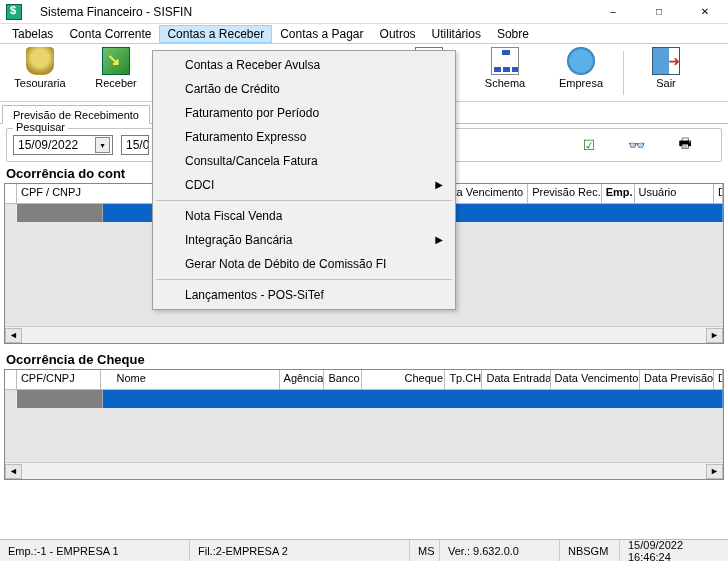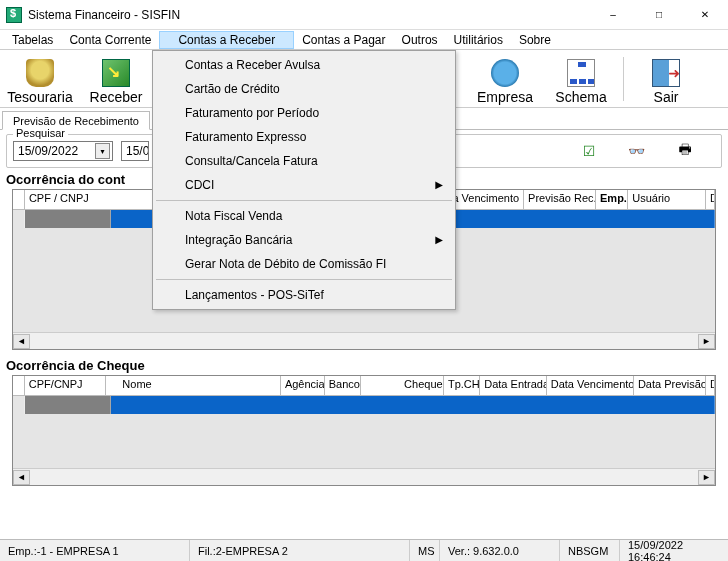--- a/index.html
+++ b/index.html
@@ -10,26 +10,27 @@
     background: #fff;
     color: #000;
     overflow: hidden;
     width: 728px;
     height: 561px;
     position: relative;
   }
 
   
   .titlebar {
-    height: 30px;
+    height: 24px;
     background: #fff;
     border-bottom: 1px solid #ddd;
     display: flex;
     align-items: center;
     padding: 0 0 0 6px;
+    gap: 12px;
   }
   .titlebar .app-icon { width: 16px; height: 16px; background:#2a7; border:1px solid #064; margin-right:6px; position:relative; }
   .titlebar .app-icon::after{content:"$"; position:absolute; left:3px; top:-1px; font-size:11px; color:#fff; font-weight:bold;}
   .titlebar .title { flex: 1; font-size: 12px; color:#000; }
   .win-controls { display:flex; height:100%; }
   .win-btn {
     width: 46px; height: 100%;
     display:flex; align-items:center; justify-content:center;
     font-family: "Segoe UI Symbol", sans-serif;
     font-size: 10px;
@@ -44,21 +45,21 @@
     border-bottom: 1px solid #ccc;
   }
   .menu-item {
     padding: 2px 8px;
     font-size: 12px;
     cursor: default;
   }
   .menu-item.active {
     background: #cce8ff;
     border: 1px solid #99d1ff;
-    padding: 1px 18px;
+    padding: 1px 7px;
   }
 
   
   .dropdown {
     position: absolute;
     left: 152px;
     top: 50px;
     width: 304px;
     background: #f0f0f0;
     border: 1px solid #a0a0a0;
@@ -85,23 +86,23 @@
     height: 58px;
     border-bottom: 1px solid #ccc;
     display: flex;
     align-items: center;
     padding: 2px 4px;
     gap: 4px;
   }
   .tool-btn {
     width: 72px; height: 54px;
     display:flex; flex-direction:column;
-    align-items:center; justify-content:flex-end;
+    align-items:center; justify-content:flex-start;
     border: 1px solid transparent;
-    font-size: 14px;
+    font-size: 11px;
     gap:2px;
   }
   .tool-btn .ico { width:28px; height:28px; }
   .tool-sep { width:1px; height:44px; background:#ccc; margin:0 2px; }
 
   
   .ico-bag{background: radial-gradient(circle at 50% 40%, #e8d46a 40%, #b38f2e 70%); border-radius:4px 4px 10px 10px;}
   .ico-receive{background: linear-gradient(135deg,#6ec36e,#2a8a2a); border:1px solid #064; position:relative;}
   .ico-receive::after{content:"↘"; color:#ffeb3b; position:absolute; left:4px; top:2px; font-size:16px; font-weight:bold;}
   .ico-pay{background: linear-gradient(135deg,#e36e6e,#a82a2a); border:1px solid #600; position:relative;}
@@ -159,21 +160,21 @@
   .sicon { width:20px; height:18px; display:flex; align-items:center; justify-content:center; font-size:14px;}
 
   
   .section-h {
     padding:2px 6px;
     font-weight:bold;
     font-size:13px;
   }
 
   
-  .grid-wrap { padding: 0 12px; }
+  .grid-wrap { padding: 0 4px; }
   .grid {
     border:1px solid #888;
     background:#fff;
     position:relative;
   }
   .grid-head { display:flex; height:20px; background:#fff; border-bottom:1px solid #bbb;}
   .gh {
     border-right:1px solid #bbb;
     padding:2px 4px;
     font-size:11px;
@@ -258,26 +259,26 @@
   <div class="tool-btn" style="visibility:hidden">
     <div class="ico ico-calc"></div>
     <span>Calculadora</span>
   </div>
   <div class="tool-sep" style="visibility:hidden"></div>
   <div class="tool-btn">
     <div class="ico ico-book"></div>
     <span>Histórico</span>
   </div>
   <div class="tool-btn">
+    <div class="ico ico-schema"></div>
+    <span>Schema</span>
+  </div>
+  <div class="tool-btn">
     <div class="ico ico-globe"></div>
     <span>Empresa</span>
-  </div>
-  <div class="tool-btn">
-    <div class="ico ico-schema"></div>
-    <span>Schema</span>
   </div>
   <div class="tool-sep"></div>
   <div class="tool-btn">
     <div class="ico ico-exit"></div>
     <span>Sair</span>
   </div>
 </div>
 
 <div class="tabstrip">
   <div class="tab">Previsão de Recebimento</div>

